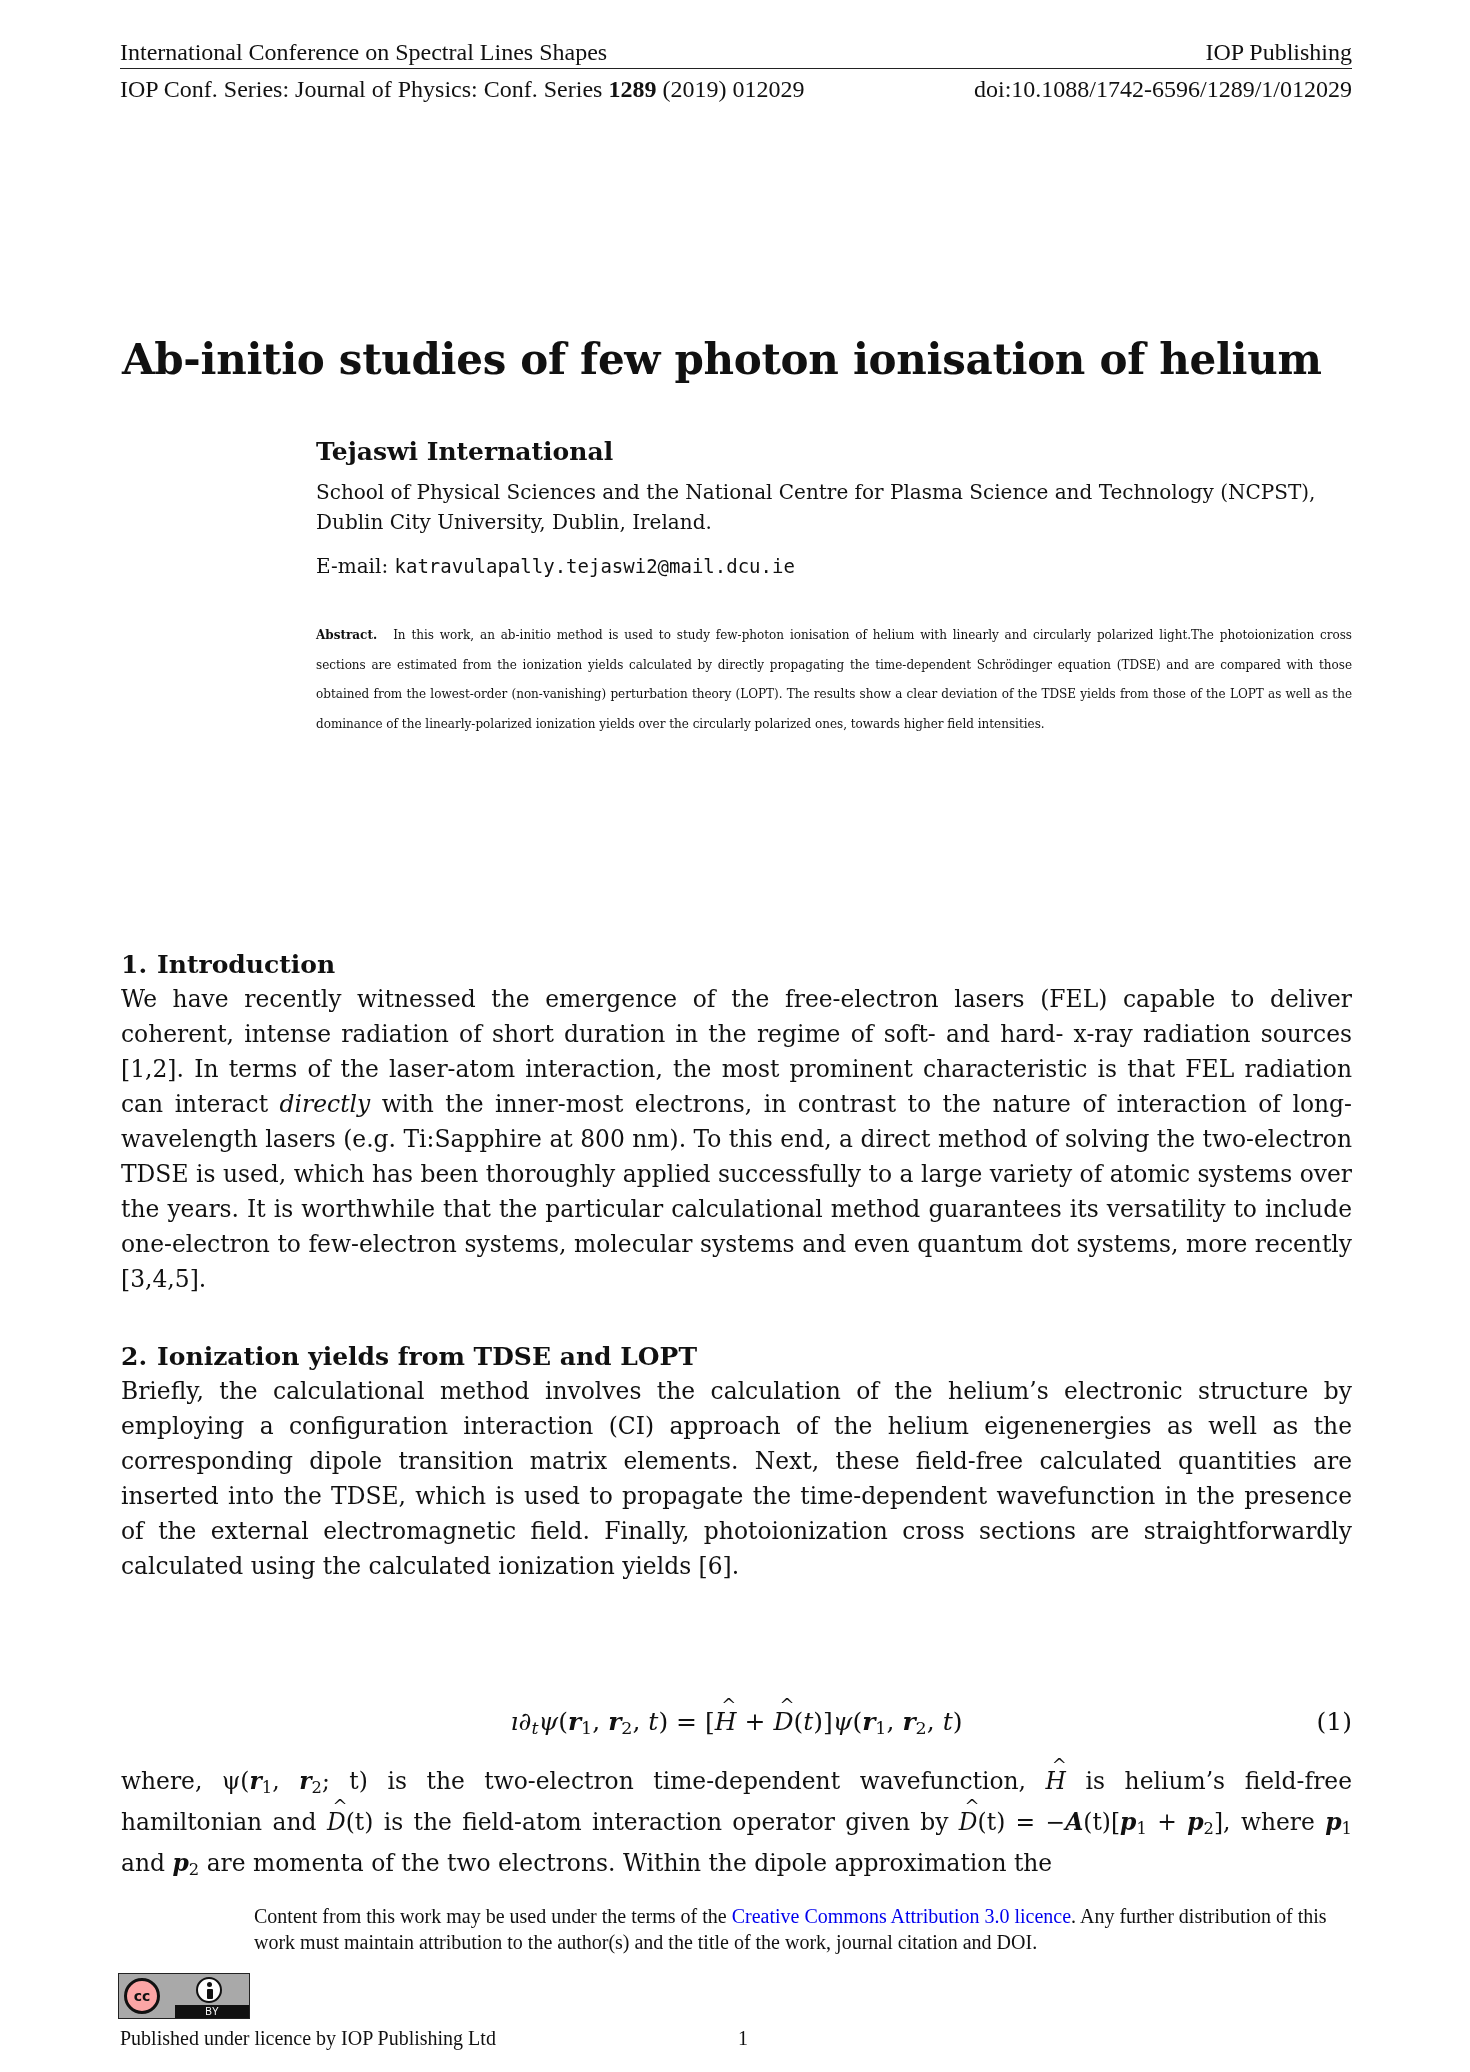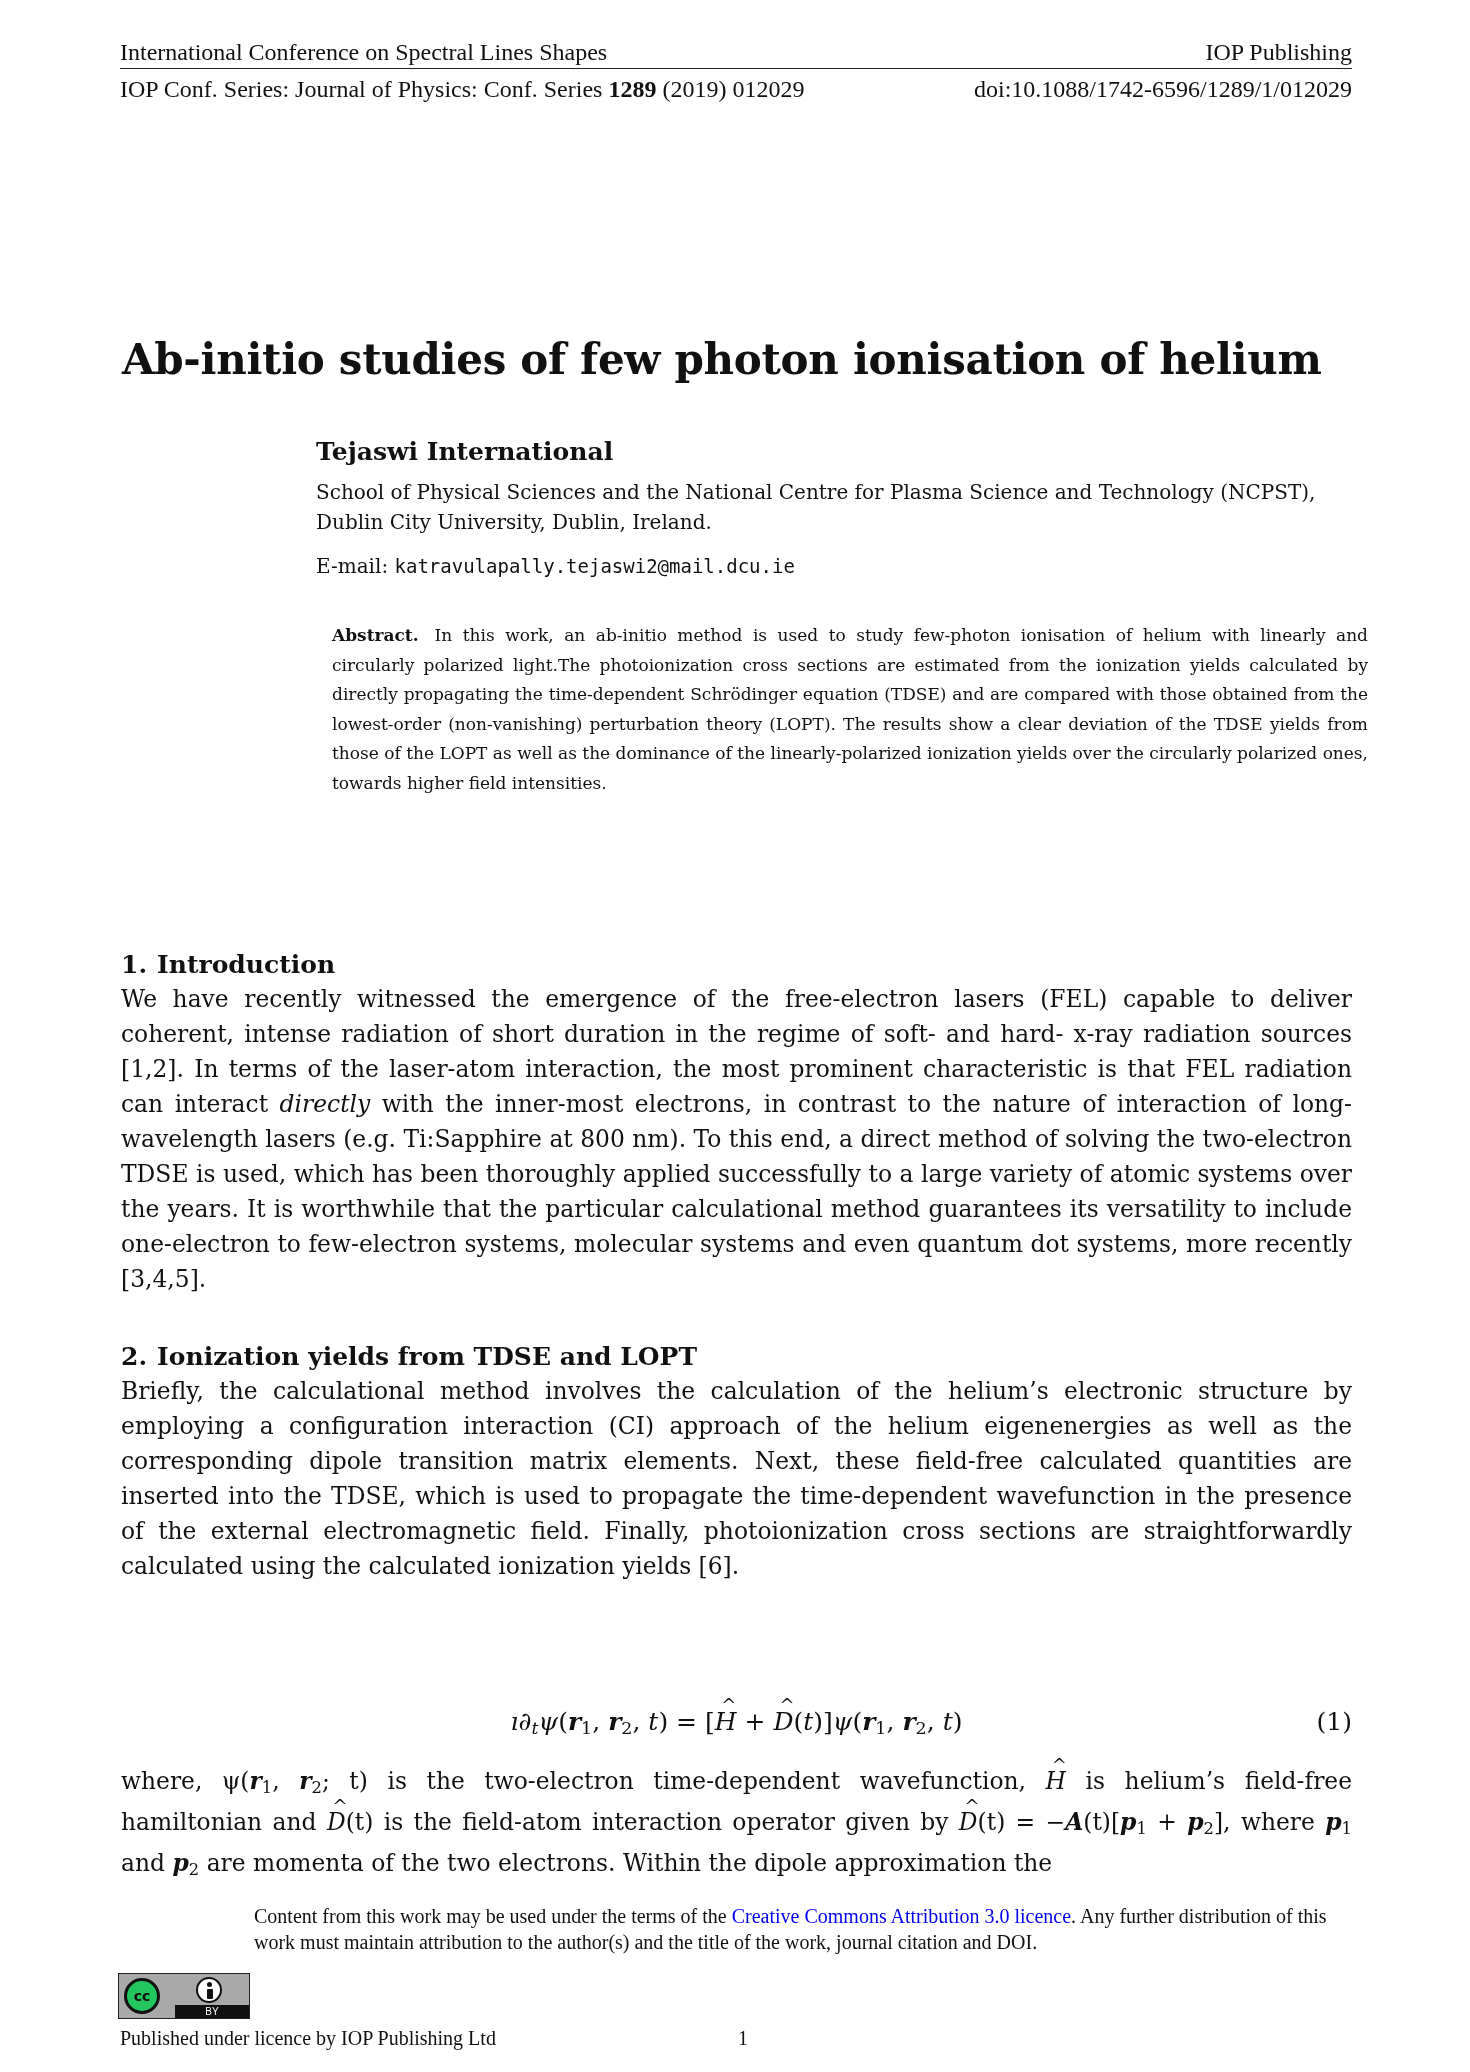--- a/index.html
+++ b/index.html
@@ -17,21 +17,21 @@
     .rh b { font-weight: bold; }
 
     
     .title { position: absolute; left: 122px; top: 334px; width: 1240px; font-family: "DejaVu Serif", serif; font-weight: bold; font-size: 42px; line-height: 52px; letter-spacing: -0.3px; white-space: nowrap; }
     .author { position: absolute; left: 316px; top: 436px; font-weight: bold; font-size: 25px; line-height: 32px; }
     .affil { position: absolute; left: 316px; top: 477px; width: 1040px; font-size: 20px; line-height: 30px; }
     .email { position: absolute; left: 316px; top: 552px; font-size: 20px; line-height: 28px; }
     .email .addr { font-family: "DejaVu Sans Mono", "Liberation Mono", monospace; font-size: 19px; }
 
     
-    .abstract { position: absolute; left: 316px; top: 621px; width: 1036px; font-size: 17px; line-height: 29.5px; text-align: justify; margin-left: 16px; }
+    .abstract { position: absolute; left: 316px; top: 621px; width: 1036px; font-size: 12px; line-height: 29.5px; text-align: justify; }
     .abstract .lbl { font-weight: bold; margin-right: 16px; }
 
     
     .sec-head { position: absolute; left: 121px; font-weight: bold; font-size: 25px; line-height: 34px; }
     .sec-head .num { margin-right: 10px; }
     .para { position: absolute; left: 121px; width: 1231px; font-size: 23.4px; line-height: 35px; text-align: justify; }
     .para i { font-style: italic; }
 
     #s1-head { top: 948px; }
     #s1-body { top: 982px; }
@@ -48,21 +48,21 @@
     .hat { position: relative; display: inline-block; font-style: italic; }
     .hat::before { content: "^"; position: absolute; left: 30%; top: -16px; font-size: 18px; font-style: normal; }
     sub { font-size: 0.7em; vertical-align: -0.25em; }
 
     #after-eq { top: 1764px; }
     #after-eq b { font-style: italic; font-weight: bold; }
 
     
     .cc-badge { position: absolute; left: 118px; top: 1973px; width: 132px; height: 46px; background: #a9a9a9; border: 1px solid #222; box-sizing: border-box; }
     .cc-badge .strip { position: absolute; left: 56px; right: 0; bottom: 0; height: 13px; background: #111; color: #fff; font-family: Liberation Sans, sans-serif; font-size: 10px; line-height: 13px; text-align: center; }
-    .cc-badge .cc { position: absolute; left: 5px; top: 4px; width: 36px; height: 36px; border-radius: 50%; background: #22c55e; border: 3px solid #111; box-sizing: border-box; font-family: "DejaVu Sans", sans-serif; font-weight: bold; font-size: 14px; line-height: 30px; text-align: center; color: #111; }
+    .cc-badge .cc { position: absolute; left: 5px; top: 4px; width: 36px; height: 36px; border-radius: 50%; background: #fca5a5; border: 3px solid #111; box-sizing: border-box; font-family: "DejaVu Sans", sans-serif; font-weight: bold; font-size: 14px; line-height: 30px; text-align: center; color: #111; }
     .cc-badge .by { position: absolute; left: 77px; top: 3px; width: 26px; height: 26px; border-radius: 50%; background: #fff; border: 2px solid #111; box-sizing: border-box; }
     .cc-badge .by::before { content: ""; position: absolute; left: 9px; top: 3px; width: 5px; height: 5px; border-radius: 50%; background: #111; }
     .cc-badge .by::after { content: ""; position: absolute; left: 8.5px; top: 10px; width: 6px; height: 10px; background: #111; border-radius: 1px; }
 
     .foot-text { position: absolute; left: 254px; top: 1903px; width: 1100px; font-family: "Liberation Serif", serif; font-size: 20px; line-height: 26px; color: #111; }
     .foot-text a { color: #0000ee; text-decoration: none; }
     .foot-pub { position: absolute; left: 120px; top: 2025px; font-family: "Liberation Serif", serif; font-size: 20px; line-height: 26px; }
     .foot-pageno { position: absolute; left: 738px; top: 2025px; font-family: "Liberation Serif", serif; font-size: 20px; line-height: 26px; }
   </style>
 </head>

